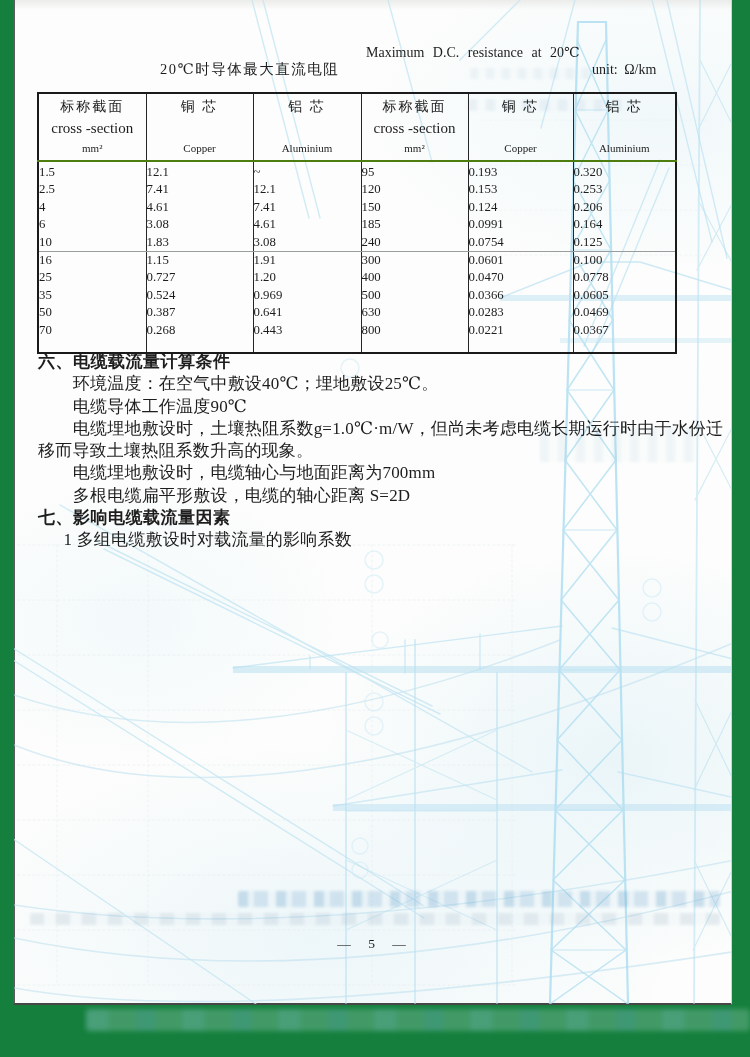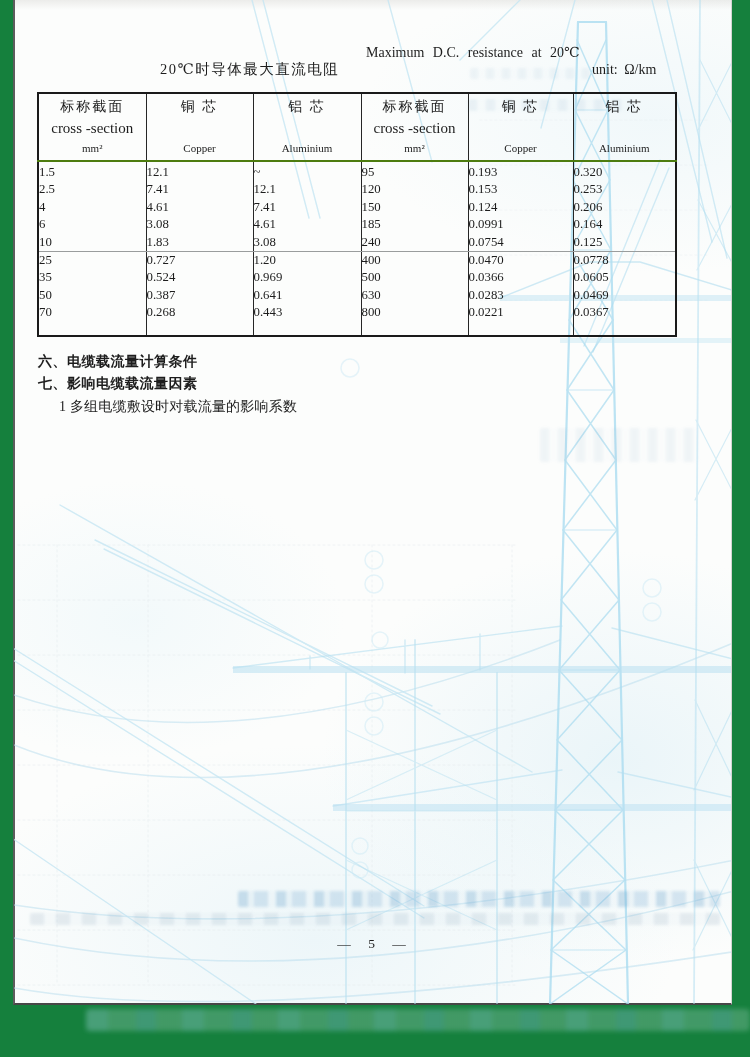--- a/index.html
+++ b/index.html
@@ -73,21 +73,21 @@
     font-size:12.8px;
   }
   .res-table tbody tr:first-child td{padding-top:2px;}
   .res-table tbody tr:last-child td{padding-bottom:13px;}
   .res-table tr.subgroup-end td{border-bottom:1px solid #9a9d9d;}
   .h-cn{font-size:14px;letter-spacing:2px;line-height:22px;}
   .h-en{font-size:15px;line-height:20px;min-height:20px;}
   .h-unit{font-size:11px;line-height:20px;min-height:20px;}
 
   
-  .sections{position:absolute;left:38px;top:351px;width:686px;font-size:14px;line-height:22.3px;}
+  .sections{position:absolute;left:38px;top:351px;width:686px;font-size:17px;line-height:22.3px;}
   .sec-h{font-weight:bold;letter-spacing:.5px;}
   .para{margin:0;text-indent:2.05em;letter-spacing:.2px;}
   #section-seven{}
   #seven-paras .para{text-indent:1.5em;}
 
   .page-number{
     position:absolute;left:0;top:936px;width:750px;text-align:center;
     font-size:13.5px;letter-spacing:7px;
   }
 </style>
@@ -271,20 +271,28 @@
           </tr>
           <tr class="subgroup-end">
             <td>10</td>
             <td>1.83</td>
             <td>3.08</td>
             <td>240</td>
             <td>0.0754</td>
             <td>0.125</td>
           </tr>
           <tr>
+            <td>16</td>
+            <td>1.15</td>
+            <td>1.91</td>
+            <td>300</td>
+            <td>0.0601</td>
+            <td>0.100</td>
+          </tr>
+          <tr>
             <td>25</td>
             <td>0.727</td>
             <td>1.20</td>
             <td>400</td>
             <td>0.0470</td>
             <td>0.0778</td>
           </tr>
           <tr>
             <td>35</td>
             <td>0.524</td>
@@ -308,20 +316,27 @@
             <td>800</td>
             <td>0.0221</td>
             <td>0.0367</td>
           </tr>
         </tbody>
     </table>
 
     <div class="sections">
       <div id="section-six">
         <div class="sec-h">六、电缆载流量计算条件</div>
+        <div id="six-paras">
+            <p class="para">环境温度：在空气中敷设40℃；埋地敷设25℃。</p>
+            <p class="para">电缆导体工作温度90℃</p>
+            <p class="para">电缆埋地敷设时，土壤热阻系数g=1.0℃·m/W，但尚未考虑电缆长期运行时由于水份迁移而导致土壤热阻系数升高的现象。</p>
+            <p class="para">电缆埋地敷设时，电缆轴心与地面距离为700mm</p>
+            <p class="para">多根电缆扁平形敷设，电缆的轴心距离 S=2D</p>
+          </div>
       </div>
       <div id="section-seven">
         <div class="sec-h">七、影响电缆载流量因素</div>
         <div id="seven-paras">
             <p class="para">1  多组电缆敷设时对载流量的影响系数</p>
           </div>
       </div>
     </div>
 
     <div class="page-number">— 5 —</div>

